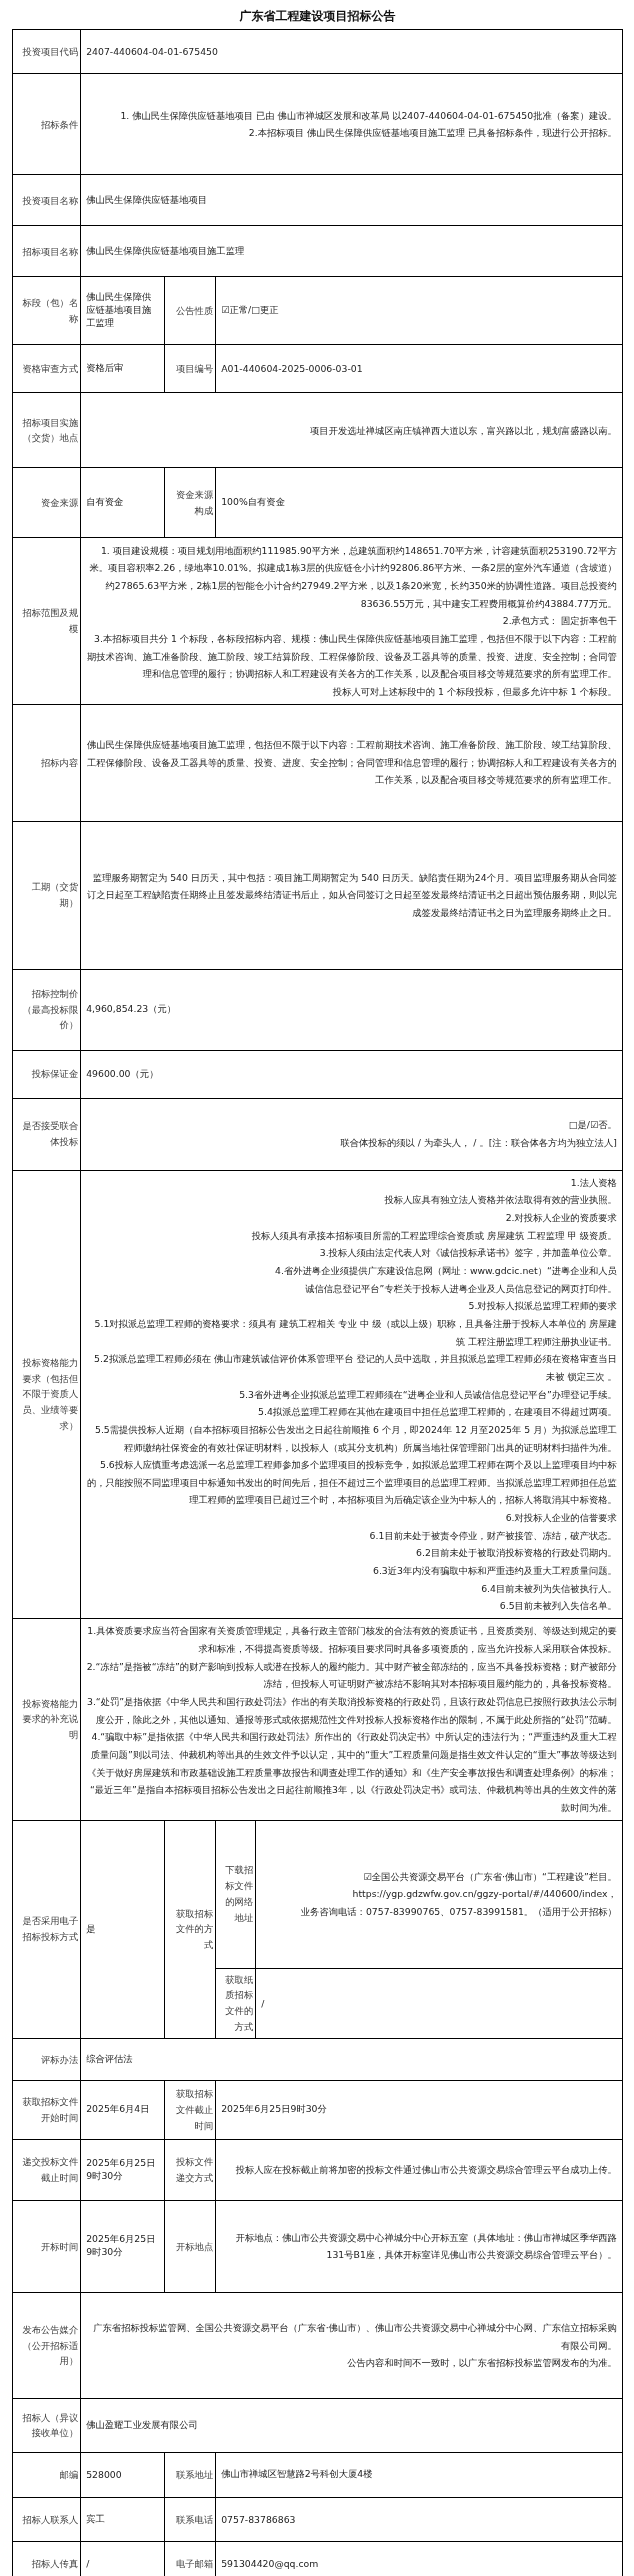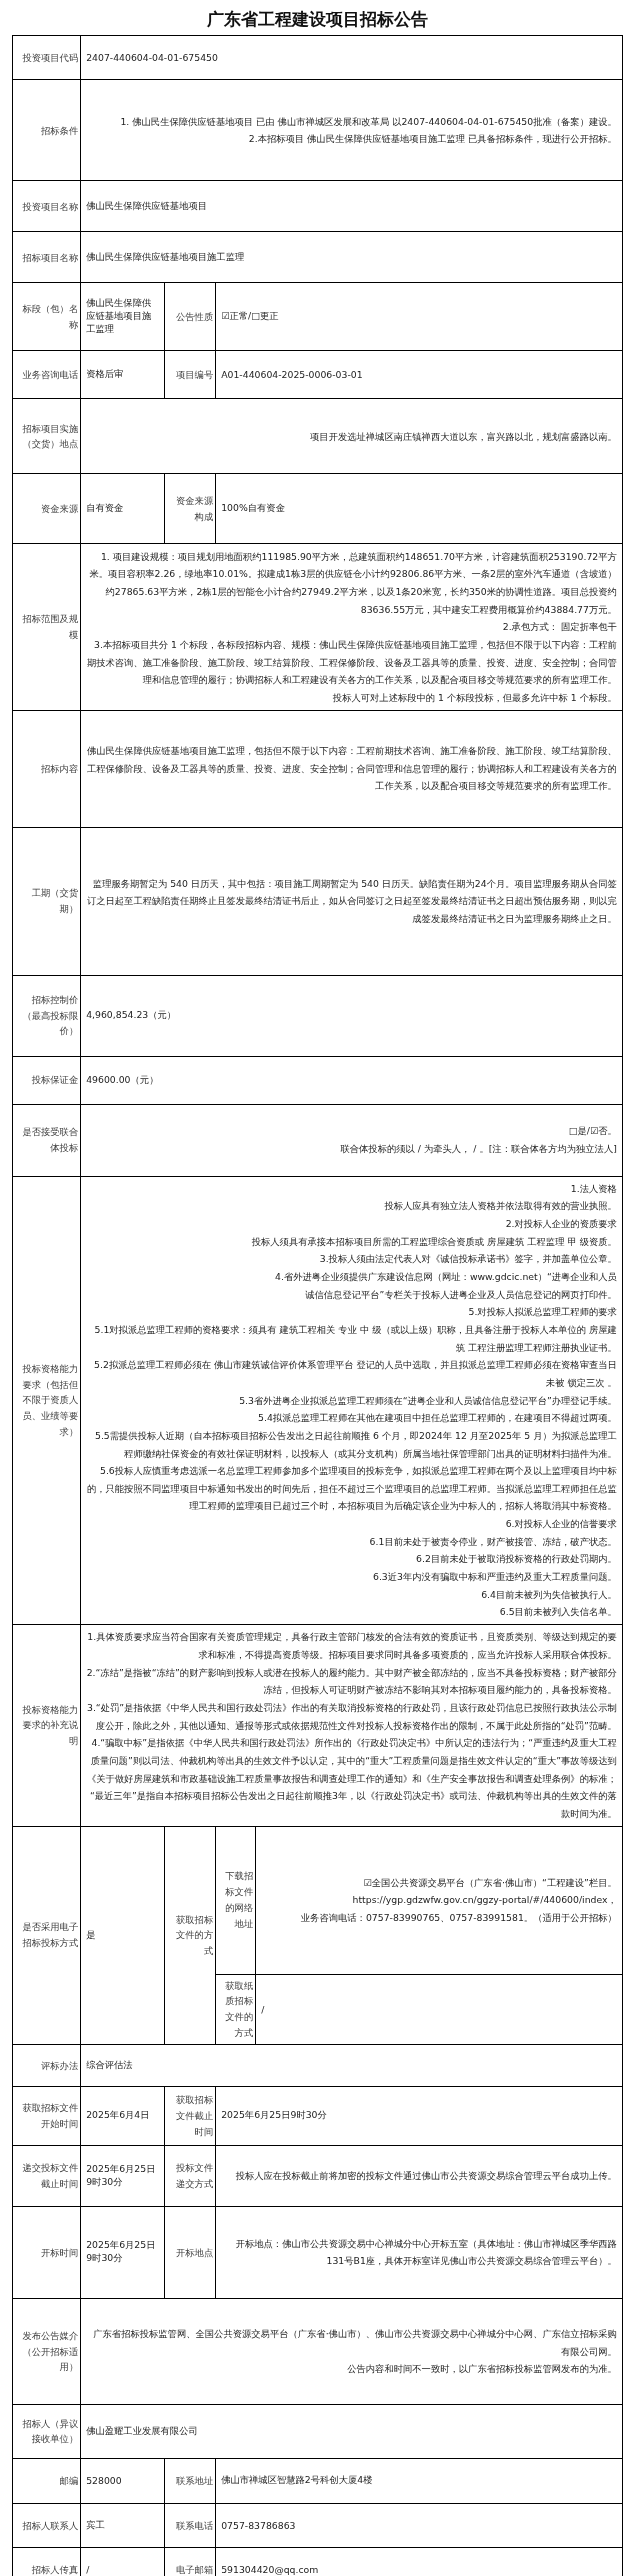--- a/index.html
+++ b/index.html
@@ -1,18 +1,18 @@
 <!DOCTYPE html>
 <html lang="zh" style="font-size:12.4px"><head>
 <meta charset="utf-8">
 <style>
   html,body{margin:0;padding:0;background:#ffffff;}
   body{font-family:"DejaVu Sans","Liberation Sans",sans-serif;color:#1f1f1f;}
   .page{width:635px;background:#fff;}
-  .doc-title{font-size:17px;font-weight:bold;text-align:center;margin:7.8px auto 4.7px auto;color:#111;}
+  .doc-title{font-size:12px;font-weight:bold;text-align:center;margin:7.8px auto 4.7px auto;color:#111;}
   table.notice{border-collapse:collapse;table-layout:fixed;width:610px;margin:0 auto 7.8px auto;border:1.6px solid #000;}
   td{border:0.8px solid #000;font-size:9.3px;padding:3.1px 4.7px;vertical-align:middle;word-wrap:break-word;overflow-wrap:break-word;}
   td.label{text-align:right;color:#3d3d3d;padding:3.1px 2.3px;line-height:1.7;}
   td.val{color:#222;}
   .center{text-align:left;}
   .pre{white-space:pre-wrap;line-height:1.9;text-align:right;}
   .u{text-underline-offset:2.3px;}
   .breakall{word-break:break-all;}
 </style>
 </head>
@@ -53,21 +53,21 @@
     </tr>
 
     <tr style="height:68px">
       <td class="label">标段（包）名称</td>
       <td class="val">佛山民生保障供应链基地项目施工监理</td>
       <td class="label">公告性质</td>
       <td class="val center" colspan="2">☑正常/□更正</td>
     </tr>
 
     <tr style="height:48px">
-      <td class="label">业务咨询电话</td>
+      <td class="label">资格审查方式</td>
       <td class="val center">资格后审</td>
       <td class="label">项目编号</td>
       <td class="val center" colspan="2">A01-440604-2025-0006-03-01</td>
     </tr>
 
     <tr style="height:75px">
       <td class="label">招标项目实施（交货）地点</td>
       <td class="val pre" colspan="4">项目开发选址禅城区南庄镇禅西大道以东，富兴路以北，规划富盛路以南。</td>
     </tr>
 

